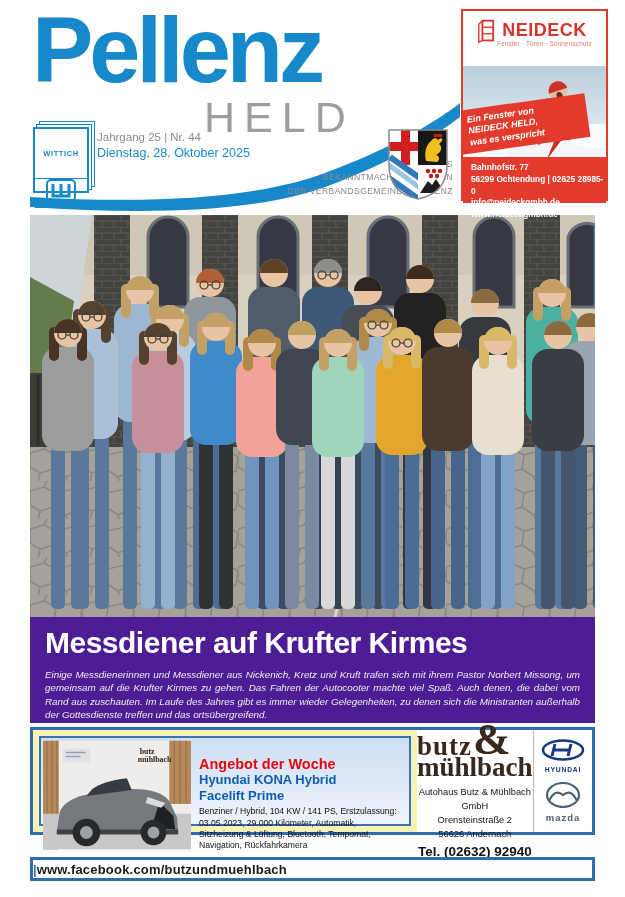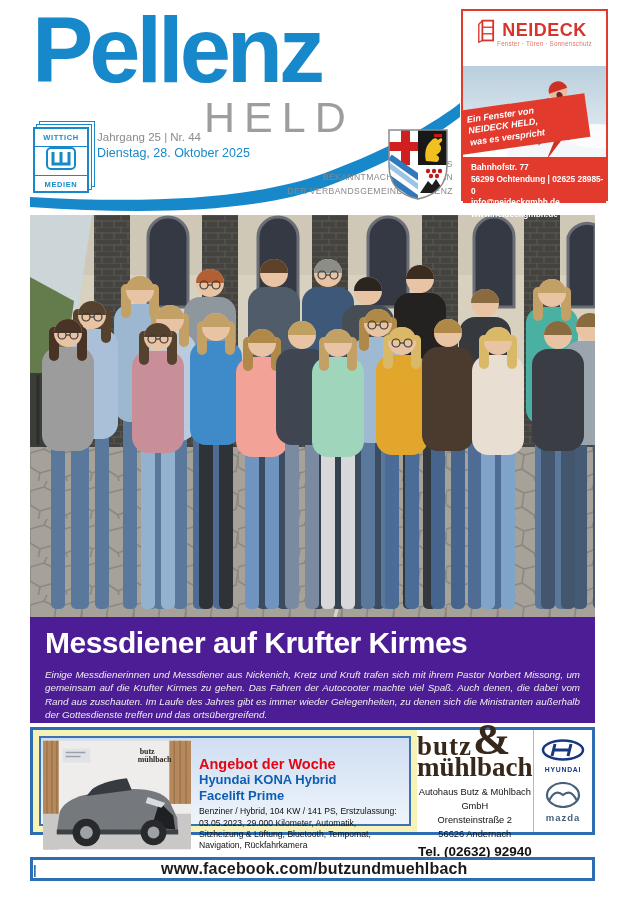--- a/index.html
+++ b/index.html
@@ -7,21 +7,21 @@
         font-family:"Liberation Sans",sans-serif;margin:0 auto;}
   
   .mast-title{position:absolute;left:32px;top:4px;font-size:92px;font-weight:700;
               letter-spacing:-4px;color:#1789ca;line-height:1;z-index:2;}
   .mast-sub{position:absolute;left:204px;top:96px;font-size:43px;font-weight:400;
             letter-spacing:9px;color:#9d9d9c;line-height:1;z-index:2;}
   .swoosh{position:absolute;left:0;top:0;z-index:1;}
   .wittich{position:absolute;left:33px;top:127px;width:52px;height:62px;border:2px solid #1789ca;
            background:#fff;z-index:2;text-align:center;
            box-shadow:3px -3px 0 -1px #fff,3px -3px 0 0 #1789ca,6px -6px 0 -1px #fff,6px -6px 0 0 #1789ca;}
-  .wittich .w-top,.wittich .w-bot{font-size:7.5px;font-weight:700;color:#1789ca;letter-spacing:.6px;padding:4px 0;}
+  .wittich .w-top,.wittich .w-bot{font-size:7.5px;font-weight:700;color:#1789ca;letter-spacing:.6px;padding:20px 0;}
   .wittich .w-top{border-bottom:1.5px solid #1789ca;}
   .wittich .w-bot{border-top:1.5px solid #1789ca;}
   .issue{position:absolute;left:97px;top:131px;z-index:2;}
   .issue .i1{font-size:11.5px;color:#8a8b8d;}
   .issue .i2{font-size:12.5px;color:#1789ca;font-weight:500;margin-top:3px;}
   .org{position:absolute;right:172px;top:158px;text-align:right;font-size:8.6px;color:#87888a;
        letter-spacing:.4px;line-height:1.55;z-index:2;}
   .arms{position:absolute;left:388px;top:129px;z-index:3;}
   
   .neideck{position:absolute;left:461px;top:9px;width:147px;height:192px;background:#fff;
@@ -70,21 +70,21 @@
   .dl-brands{flex:0 0 58px;border-left:1.5px solid #b9b9b9;display:flex;flex-direction:column;
              align-items:center;justify-content:center;gap:9px;}
   .brand-lbl1{font-size:6.8px;font-weight:800;color:#17387e;letter-spacing:.8px;margin-top:1px;}
   .brand-lbl2{font-size:9.5px;font-weight:800;color:#46617a;letter-spacing:1px;margin-top:0px;}
   .brand{text-align:center;}
   
   .footerbar{position:absolute;left:30px;top:857px;width:565px;height:24px;border:3px solid #2e6db4;
              box-sizing:border-box;background:#fff;display:flex;align-items:center;z-index:2;}
   .fb-u1{flex:0 0 41%;text-align:center;font-size:14.5px;font-weight:800;color:#1a1a1a;letter-spacing:.2px;}
   .fb-sep{color:#2e6db4;font-weight:700;font-size:13px;}
-  .fb-u2{flex:1;text-align:center;font-size:16px;font-weight:800;color:#1a1a1a;letter-spacing:.2px;}
+  .fb-u2{flex:1;text-align:left;font-size:13px;font-weight:800;color:#1a1a1a;letter-spacing:.2px;}
   a{text-decoration:none;color:inherit;}
 </style>
 </head>
 <body>
 
 <div class="page">
 
   <svg class="swoosh" width="625" height="215">
     <path d="M30,197 C150,204 255,199 325,173 C392,148 436,122 460,103 L460,117 C438,134 396,160 328,186 C258,212 152,215 30,207 Z" fill="#1789ca"></path>
   </svg>

